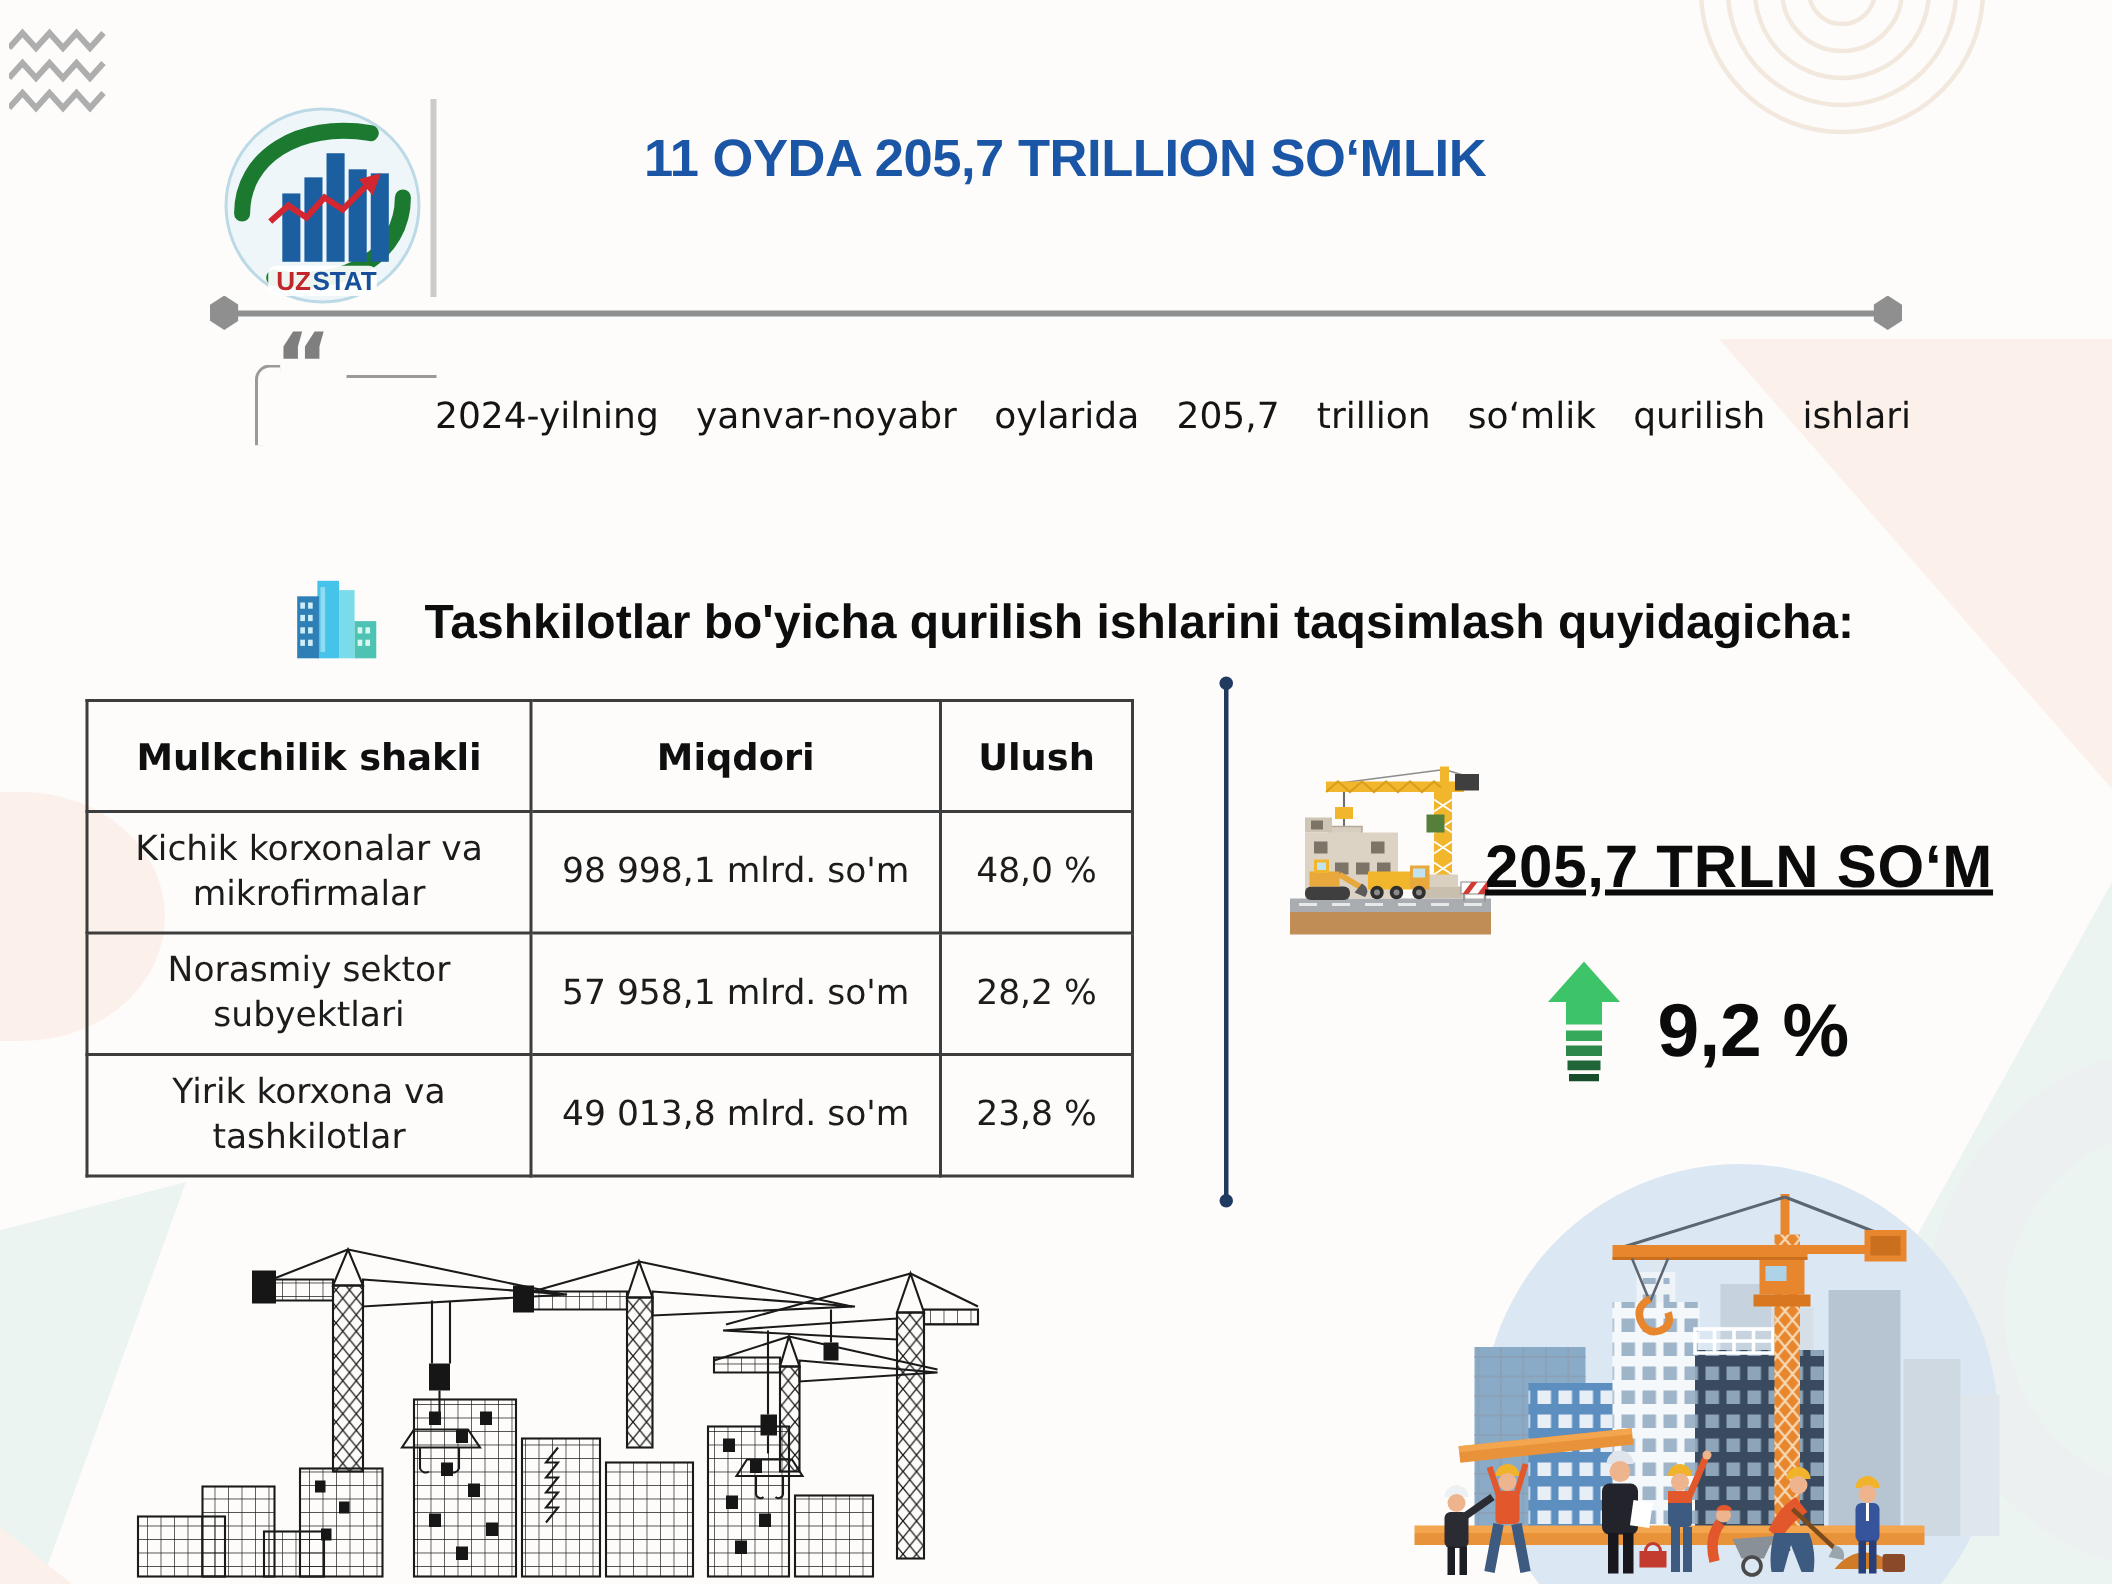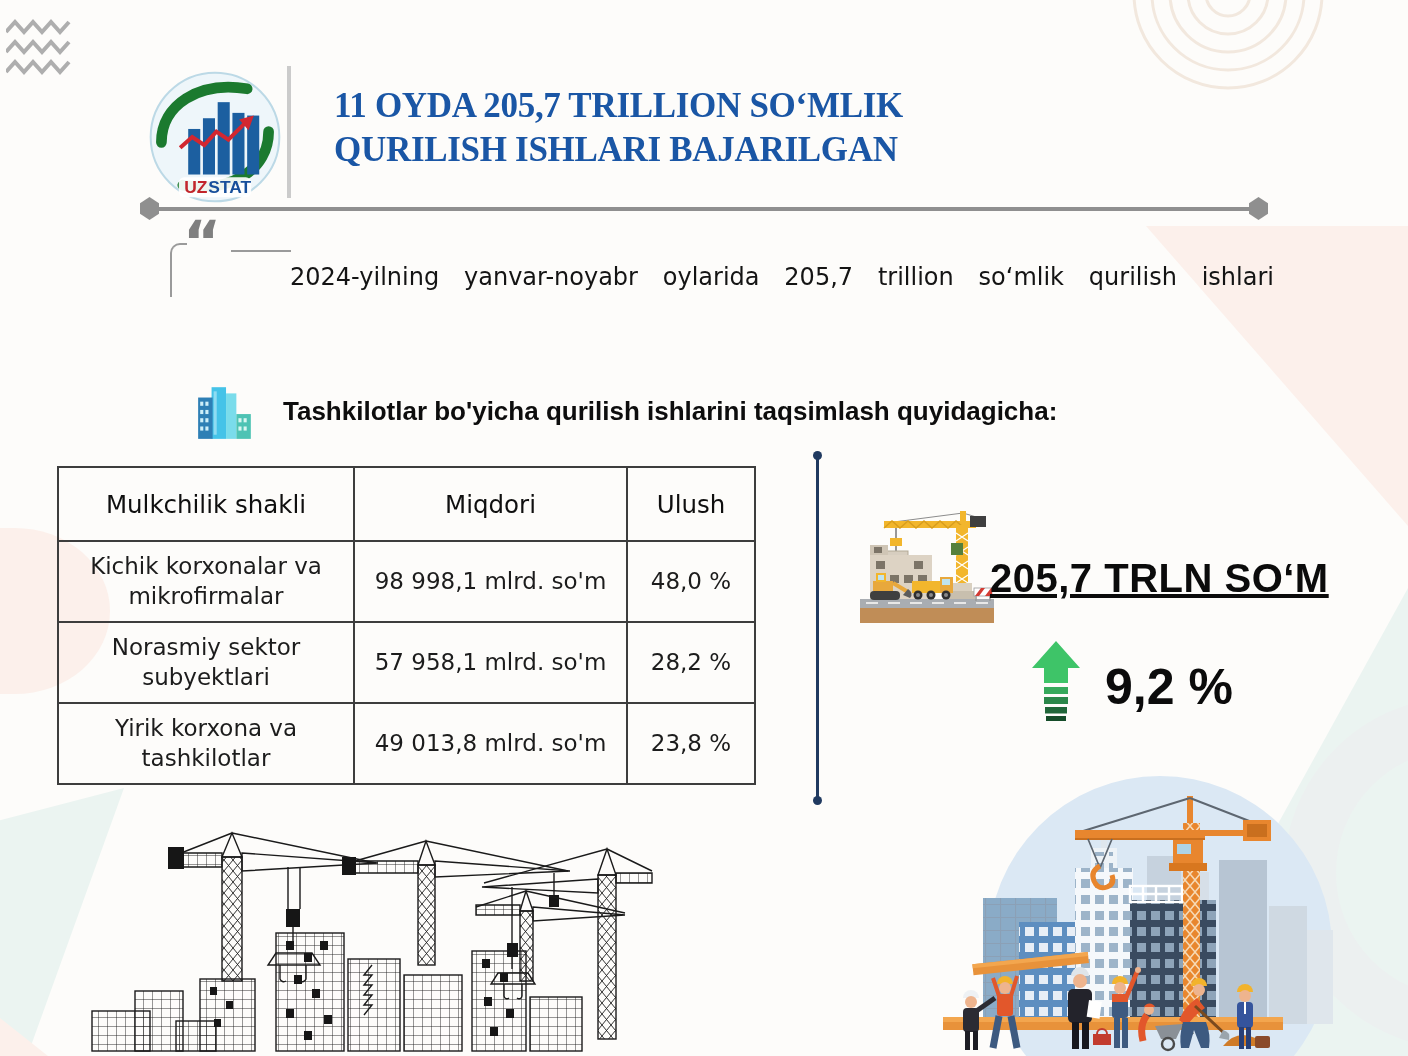--- a/index.html
+++ b/index.html
@@ -1,42 +1,42 @@
 <!DOCTYPE html>
 <html><head>
 <meta charset="utf-8">
 <style>
   html,body{margin:0;padding:0;background:#e8e8e8;}
   #page{position:relative;width:1408px;height:1056px;background:#fdfcfa;overflow:hidden;
         font-family:"DejaVu Sans",sans-serif;color:#1a1a1a;}
   .abs{position:absolute;}
   
-  .title{left:334px;top:84px;width:752px;text-align:left;
-         font-family:Liberation Serif, serif;font-weight:bold;
+  .title{left:334px;top:84px;width:752px;text-align:center;
+         font-family:Liberation Sans, sans-serif;font-weight:bold;
          font-size:35px;line-height:44px;color:#1a56a5;letter-spacing:-0.3px;}
   .logo-divider{left:287px;top:66px;width:4px;height:132px;background:#cbcbcb;}
   
   .hr-line{left:150px;top:207px;width:1108px;height:4px;background:#8f8f8f;border-radius:2px;}
   .hexcap{width:19px;height:23px;background:#8f8f8f;
           clip-path:polygon(50% 0,100% 27%,100% 73%,50% 100%,0 73%,0 27%);}
   
   .q-corner{left:170px;top:243px;width:15px;height:52px;border-left:2px solid #9a9a9a;
             border-top:2px solid #9a9a9a;border-top-left-radius:10px;}
   .q-glyph{left:183px;top:214px;font-size:58px;line-height:1;color:#7f7f7f;font-weight:bold;}
   .q-hline{left:231px;top:250px;width:60px;height:2px;background:#9a9a9a;}
   .q-text{left:172px;top:255px;width:1102px;font-size:24px;line-height:44px;color:#141414;}
   .q-line1{padding-left:118px;text-align:justify;text-align-last:justify;white-space:normal;}
   
   .sec-head{left:283px;top:396px;font-family:"Liberation Sans",sans-serif;font-weight:bold;
-            font-size:26px;color:#0d0d0d;}
+            font-size:32px;color:#0d0d0d;}
   
   .tbl{left:57px;top:466px;border-collapse:collapse;table-layout:fixed;width:697px;}
   .tbl th,.tbl td{border:2px solid #3d3d3d;text-align:center;vertical-align:middle;
                   padding:4px 8px;background:transparent;}
-  .tbl th{height:64px;font-size:24.5px;font-weight:normal;color:#0f0f0f;border-radius:30px;}
+  .tbl th{height:64px;font-size:24.5px;font-weight:bold;color:#0f0f0f;border-radius:30px;}
   .tbl td{height:71px;font-size:23px;font-weight:normal;color:#1c1c1c;line-height:1.3;}
   .col1{width:296px;}.col2{width:273px;}.col3{width:128px;}
   
   .vline{left:816px;top:456px;width:3px;height:342px;background:#203a60;}
   .vdot{width:9px;height:9px;border-radius:50%;background:#203a60;}
   .total-txt{left:990px;top:556px;font-family:"Liberation Sans",sans-serif;font-weight:bold;
              font-size:40px;color:#0b0b0b;letter-spacing:0.5px;text-decoration:underline;}
   .growth-txt{left:1105px;top:658px;font-family:"Liberation Sans",sans-serif;font-weight:bold;
               font-size:50px;color:#0b0b0b;}
   
@@ -99,21 +99,20 @@
     <polygon points="68,37 79,34 75,45" fill="#d22730"></polygon>
     <rect x="23" y="80" width="54" height="15" rx="4" fill="#ffffff" opacity="0.92"></rect>
     <text x="27" y="92" font-family="Liberation Sans, sans-serif" font-size="13" font-weight="bold" fill="#c2252b">UZ</text>
     <text x="45" y="92" font-family="Liberation Sans, sans-serif" font-size="13" font-weight="bold" fill="#174f9b">STAT</text>
   </svg>
 
   <div class="abs logo-divider"></div>
 
   <div class="abs title">
     <div>11 OYDA 205,7 TRILLION SO‘MLIK</div>
-    <div>QURILISH ISHLARI BAJARILGAN</div>
   </div>
 
   <div class="abs hr-line"></div>
   <div class="abs hexcap" style="left:140px;top:197px"></div>
   <div class="abs hexcap" style="left:1249px;top:197px"></div>
 
   <div class="abs q-corner"></div>
   <div class="abs q-glyph">“</div>
   <div class="abs q-hline"></div>
   <div class="abs q-text">

